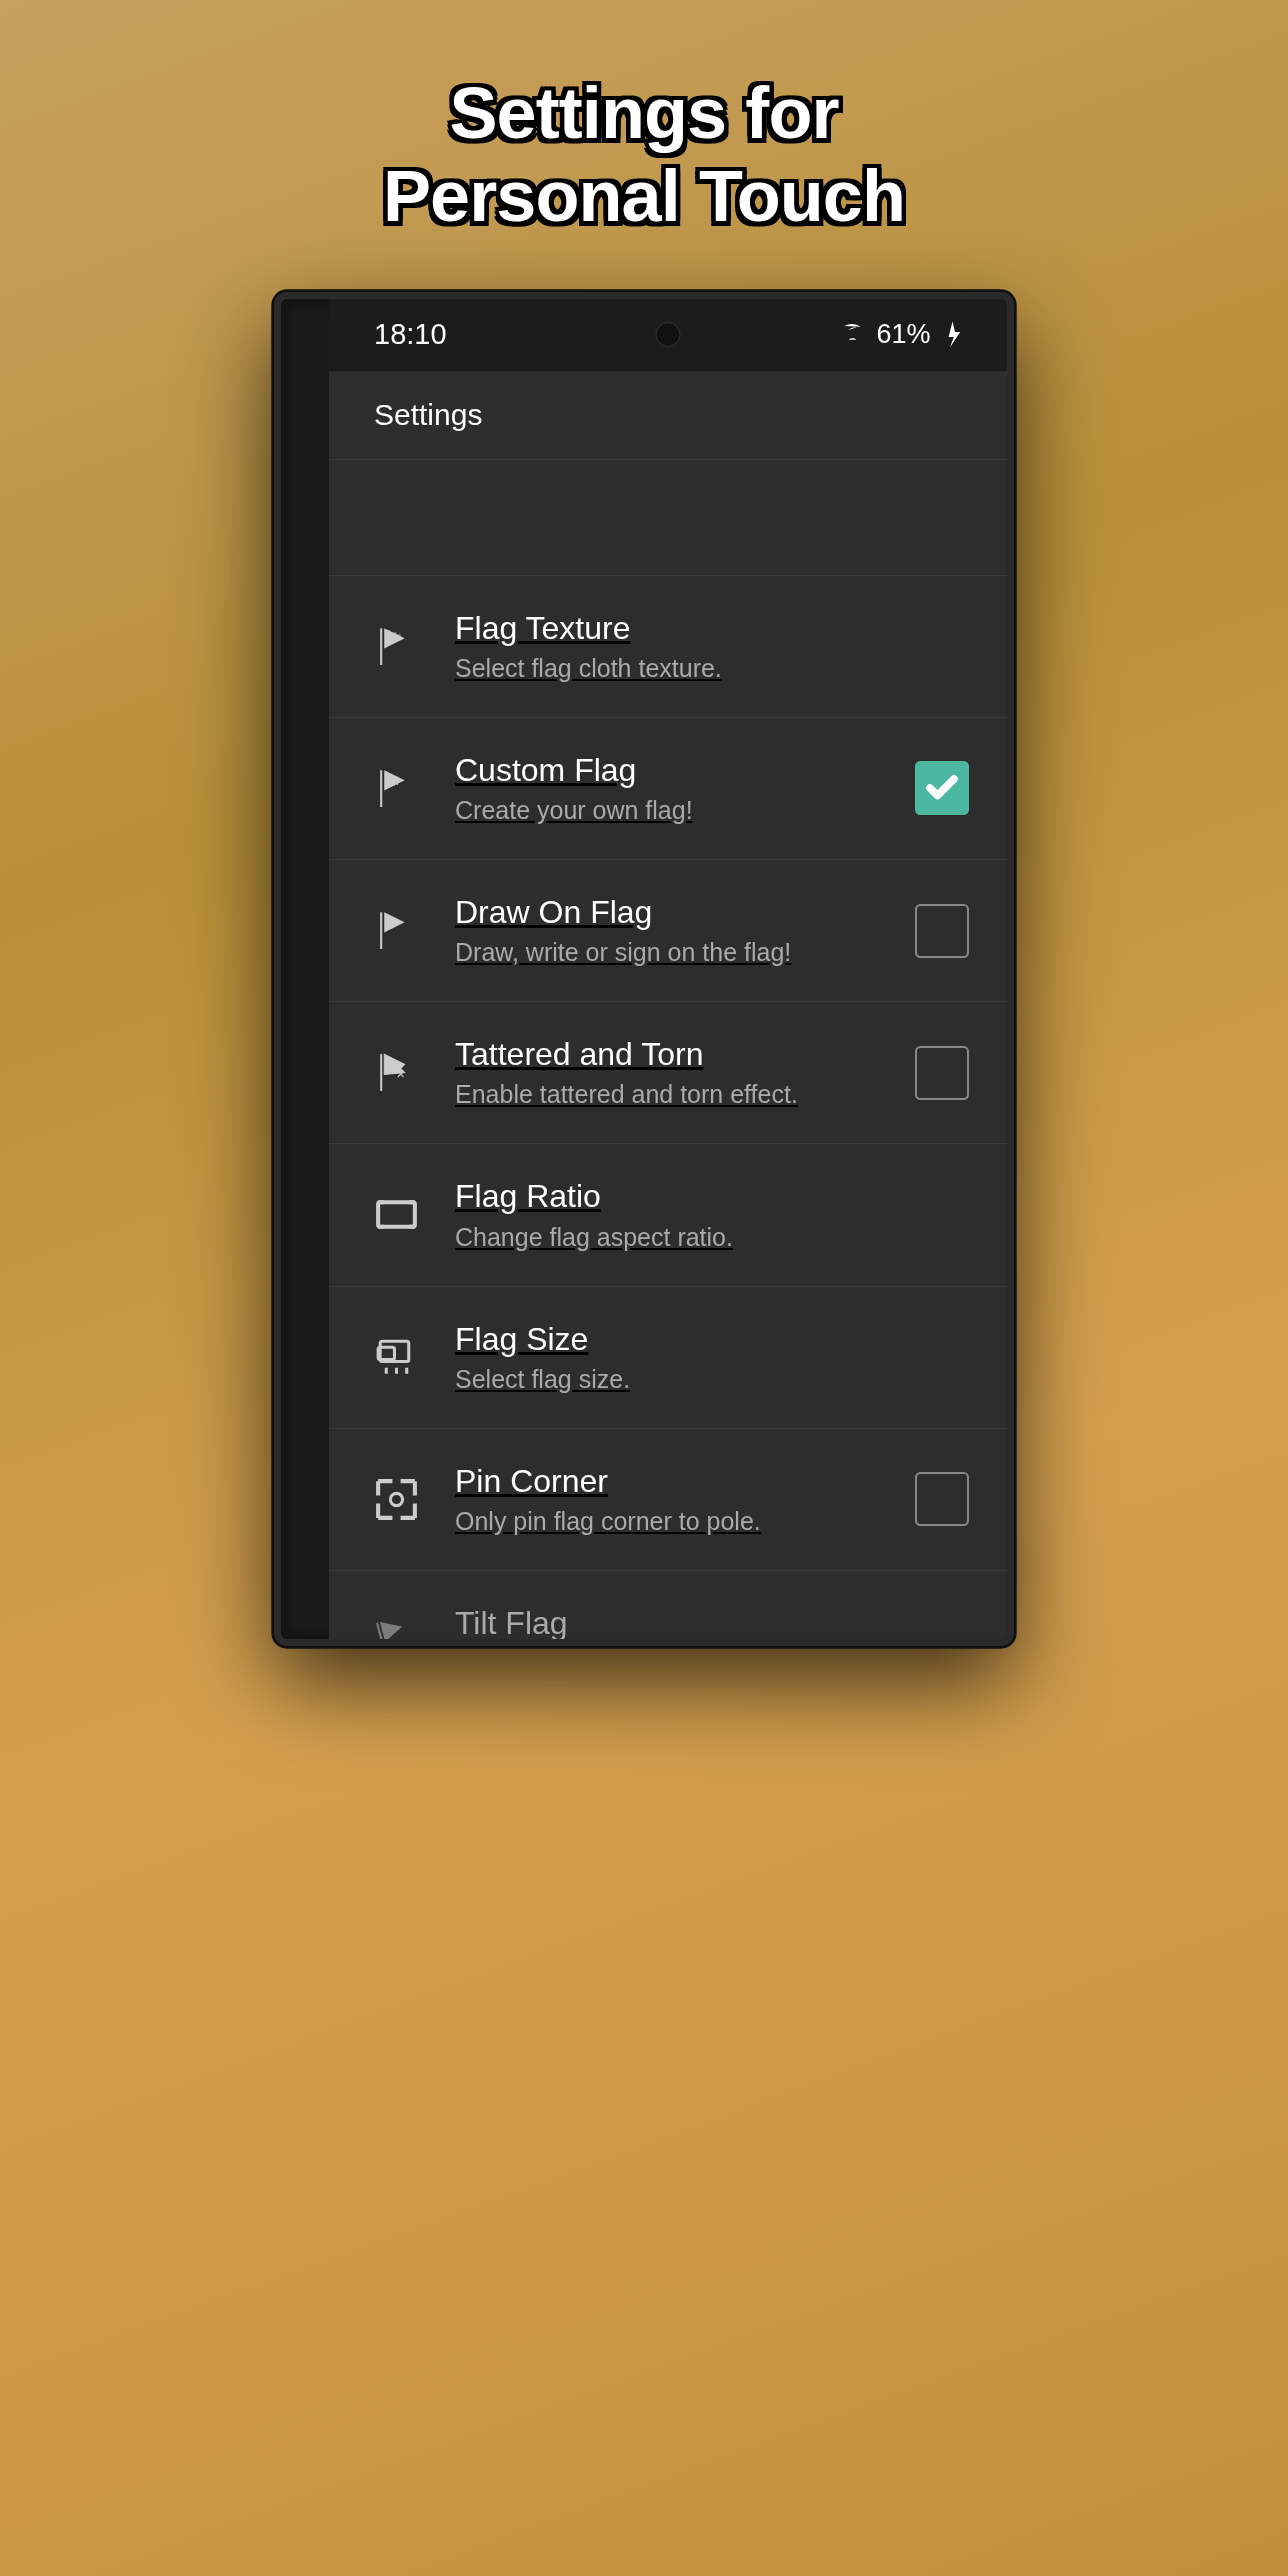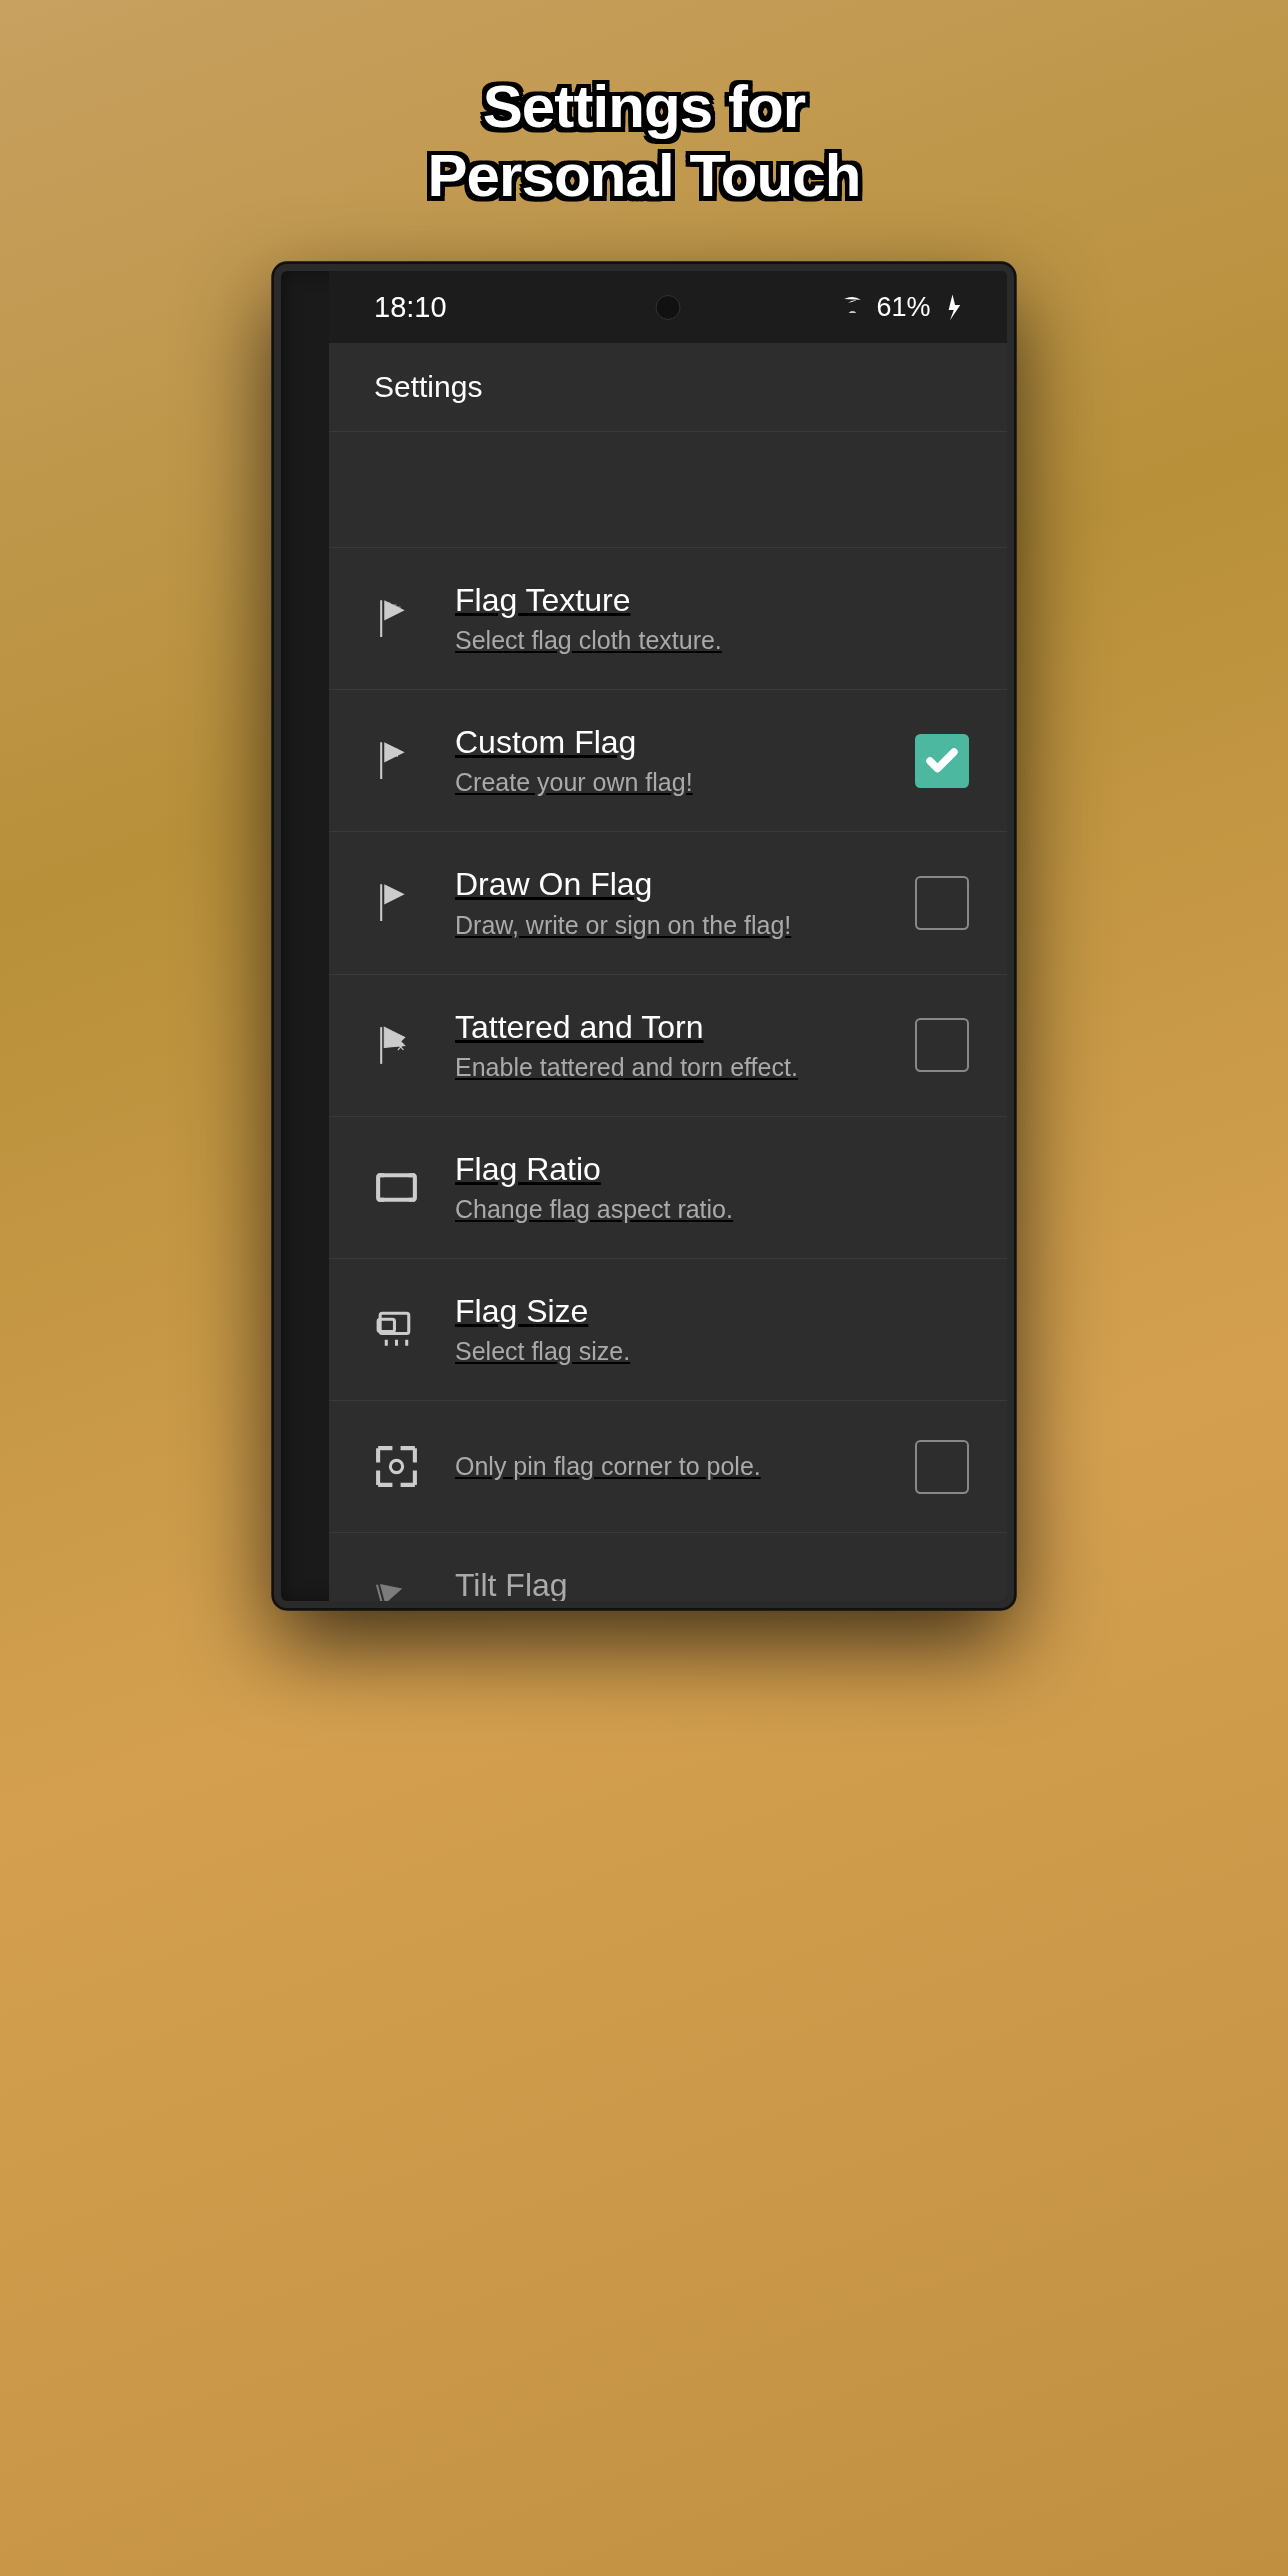--- a/index.html
+++ b/index.html
@@ -12,21 +12,21 @@
       flex-direction: column;
       align-items: center;
       font-family: 'Arial', sans-serif;
       position: relative;
     }
 
     .page-title {
       text-align: center;
       padding: 72px 107px 54px;
       color: #ffffff;
-      font-size: 60px;
+      font-size: 72px;
       font-weight: 900;
       line-height: 1.15;
       text-shadow:
         -4.5px -4.5px 0 #000,
          4.5px -4.5px 0 #000,
         -4.5px  4.5px 0 #000,
          4.5px  4.5px 0 #000,
         -4.5px  0   0 #000,
          4.5px  0   0 #000,
          0   -4.5px 0 #000,
@@ -364,20 +364,21 @@
       <div class="item-icon">
         <svg viewBox="0 0 24 24" xmlns="http://www.w3.org/2000/svg">
           <path d="M3 3 L10 3 M3 3 L3 10" stroke="#ccc" stroke-width="2" fill="none"></path>
           <path d="M21 3 L14 3 M21 3 L21 10" stroke="#ccc" stroke-width="2" fill="none"></path>
           <path d="M3 21 L10 21 M3 21 L3 14" stroke="#ccc" stroke-width="2" fill="none"></path>
           <path d="M21 21 L14 21 M21 21 L21 14" stroke="#ccc" stroke-width="2" fill="none"></path>
           <circle cx="12" cy="12" r="3" stroke="#ccc" stroke-width="1.5" fill="none"></circle>
         </svg>
       </div>
       <div class="item-text">
+        <div class="item-title">Pin Corner</div>
         <div class="item-subtitle">Only pin flag corner to pole.</div>
       </div>
       <div class="item-control">
         <div class="checkbox-unchecked"></div>
       </div>
     </div>
 
     <div class="settings-item-partial">
       <div class="item-icon" style="opacity:0.5;">
         <svg viewBox="0 0 24 24" xmlns="http://www.w3.org/2000/svg" width="49" height="49" fill="#ccc">

